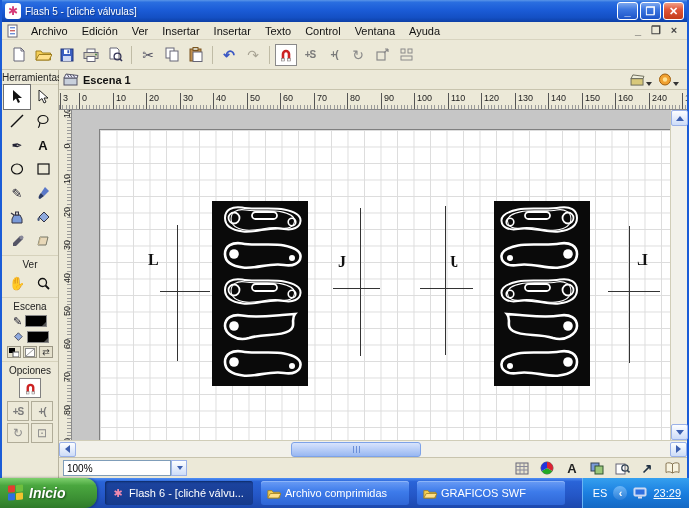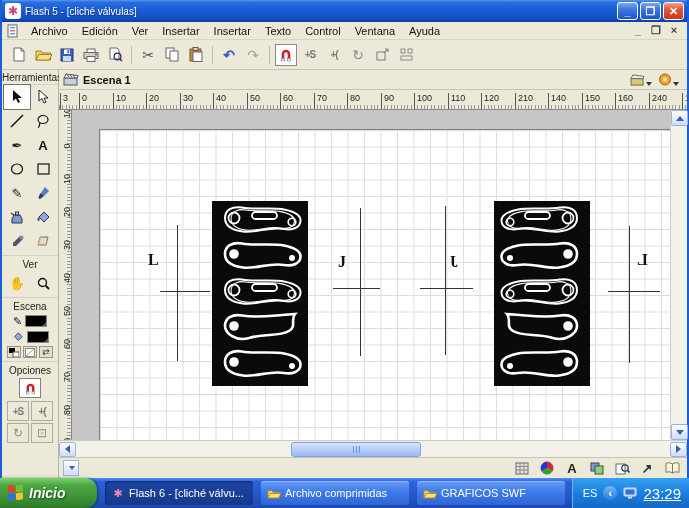--- a/index.html
+++ b/index.html
@@ -133,21 +133,21 @@
   .task { width:148px; margin:3px 0 3px 8px; border-radius:3px; display:flex; align-items:center; gap:4px; padding:0 6px;
     background:linear-gradient(180deg,#6a9cf5,#3d7bea 45%,#2f66d6); box-shadow:inset 0 1px 0 #8cb4f8; color:#fff; font-size:11px;
     white-space:nowrap; overflow:hidden; }
   .task.active { background:linear-gradient(180deg,#1c44a0,#163a8c); box-shadow:inset 1px 1px 2px #0d2a66; }
   .task .ticon { flex:0 0 14px; height:14px; display:flex; align-items:center; justify-content:center; font-size:11px; }
   .task .tlabel { overflow:hidden; text-overflow:ellipsis; }
   .tray { margin-left:auto; display:flex; align-items:center; gap:6px; padding:0 8px 0 10px;
     background:linear-gradient(180deg,#35a0ef 0%,#1b7fe0 50%,#1468c4 100%); border-left:1px solid #6ab5f5; color:#fff; }
   .tray-chevron { width:14px; height:14px; border-radius:7px; background:linear-gradient(180deg,#6cb6f7,#2d7fd8);
     color:#fff; display:flex; align-items:center; justify-content:center; font-size:11px; font-weight:bold; }
-  .tray-time { font-size:15px; color:#fff;text-decoration:underline; }
+  .tray-time { font-size:11px; color:#fff;text-decoration:underline; }
   svg { display:block; }
 </style>
 </head>
 <body>
 
 <div class="app">
 
   <div class="titlebar">
     <span class="app-icon">✱</span>
     <span class="title-text">Flash 5 - [cliché válvulas]</span>
@@ -457,21 +457,21 @@
         <span class="hr-label" style="left:121px">30</span>
         <span class="hr-label" style="left:154px">40</span>
         <span class="hr-label" style="left:188px">50</span>
         <span class="hr-label" style="left:221px">60</span>
         <span class="hr-label" style="left:255px">70</span>
         <span class="hr-label" style="left:288px">80</span>
         <span class="hr-label" style="left:322px">90</span>
         <span class="hr-label" style="left:355px">100</span>
         <span class="hr-label" style="left:389px">110</span>
         <span class="hr-label" style="left:422px">120</span>
-        <span class="hr-label" style="left:456px">210</span>
+        <span class="hr-label" style="left:456px">130</span>
         <span class="hr-label" style="left:489px">140</span>
         <span class="hr-label" style="left:523px">150</span>
         <span class="hr-label" style="left:556px">160</span>
         <span class="hr-label" style="left:590px">240</span>
         <span class="hr-label" style="left:623px">18</span>
       </div>
 
       <div class="canvasrow">
         <div class="vruler">
           <span class="vr-label" style="top:-2px">10</span>
@@ -598,20 +598,21 @@
               <i></i>
             </span>
         </span>
         <span class="sbtn">
             <span class="tri-right"></span>
           </span>
       </div>
 
       <div class="statusrow">
         <span class="zoom-combo">
+          <input class="zoom-input" value="100%" style="">
           <span class="zoom-btn">
               <span class="ddarrow" style="border-top-color:#3c5fb0"></span>
             </span>
         </span>
         <span class="launcher">
           <span class="launch-icon">
             <svg width="14" height="13" viewBox="0 0 14 13">
                 <rect x="1" y="1" width="12" height="11" fill="#e8e4d0" stroke="#667"></rect>
                 <path d="M1,4.5 h12 M1,8 h12 M5,1 v11 M9,1 v11" stroke="#889"></path>
               </svg>

